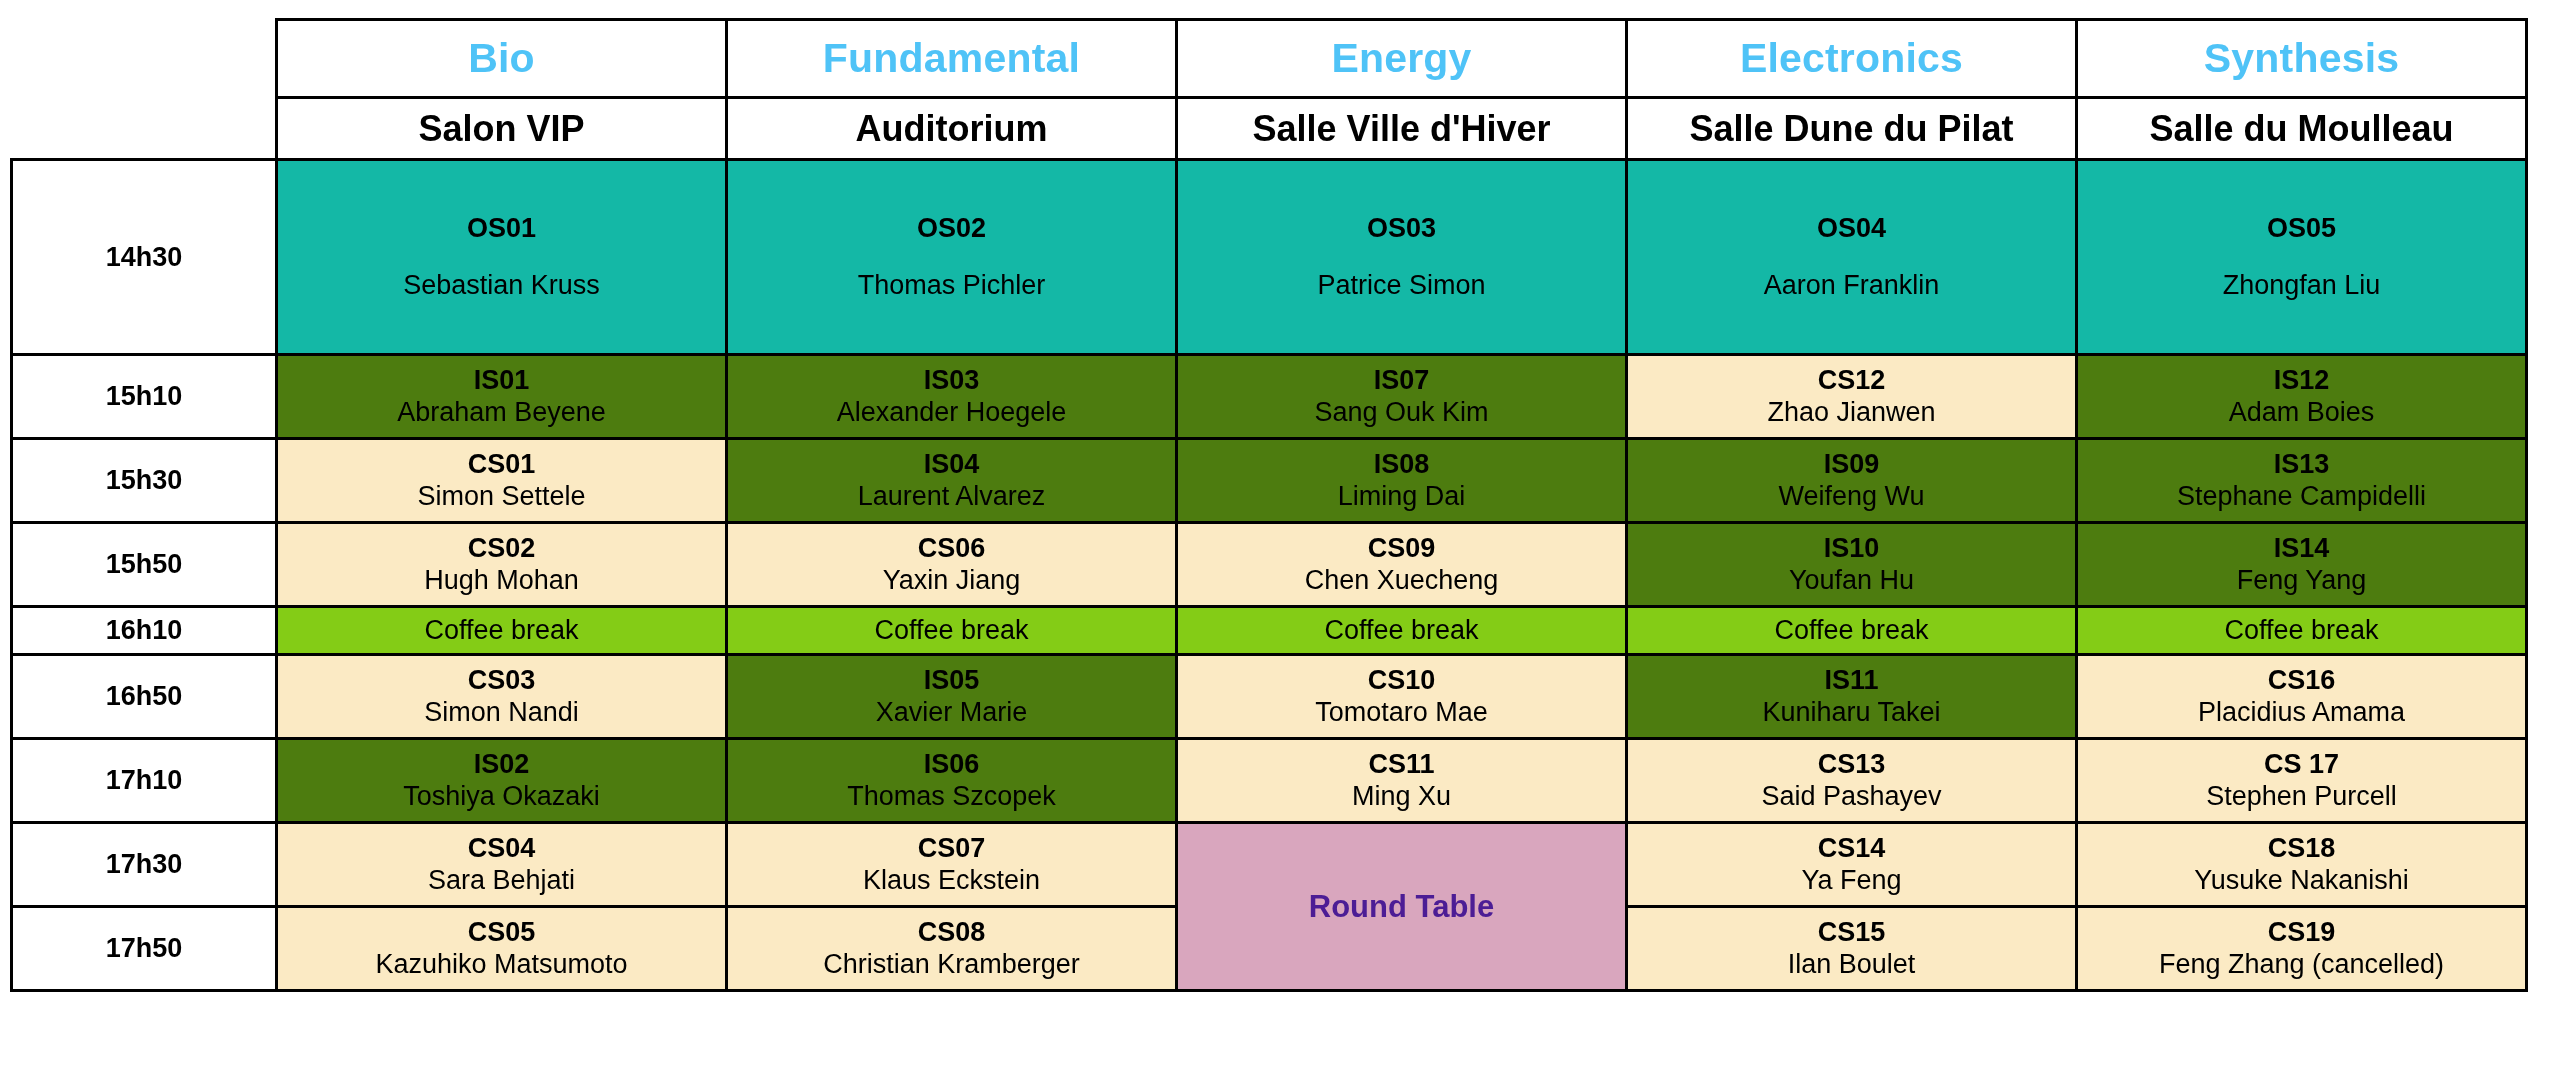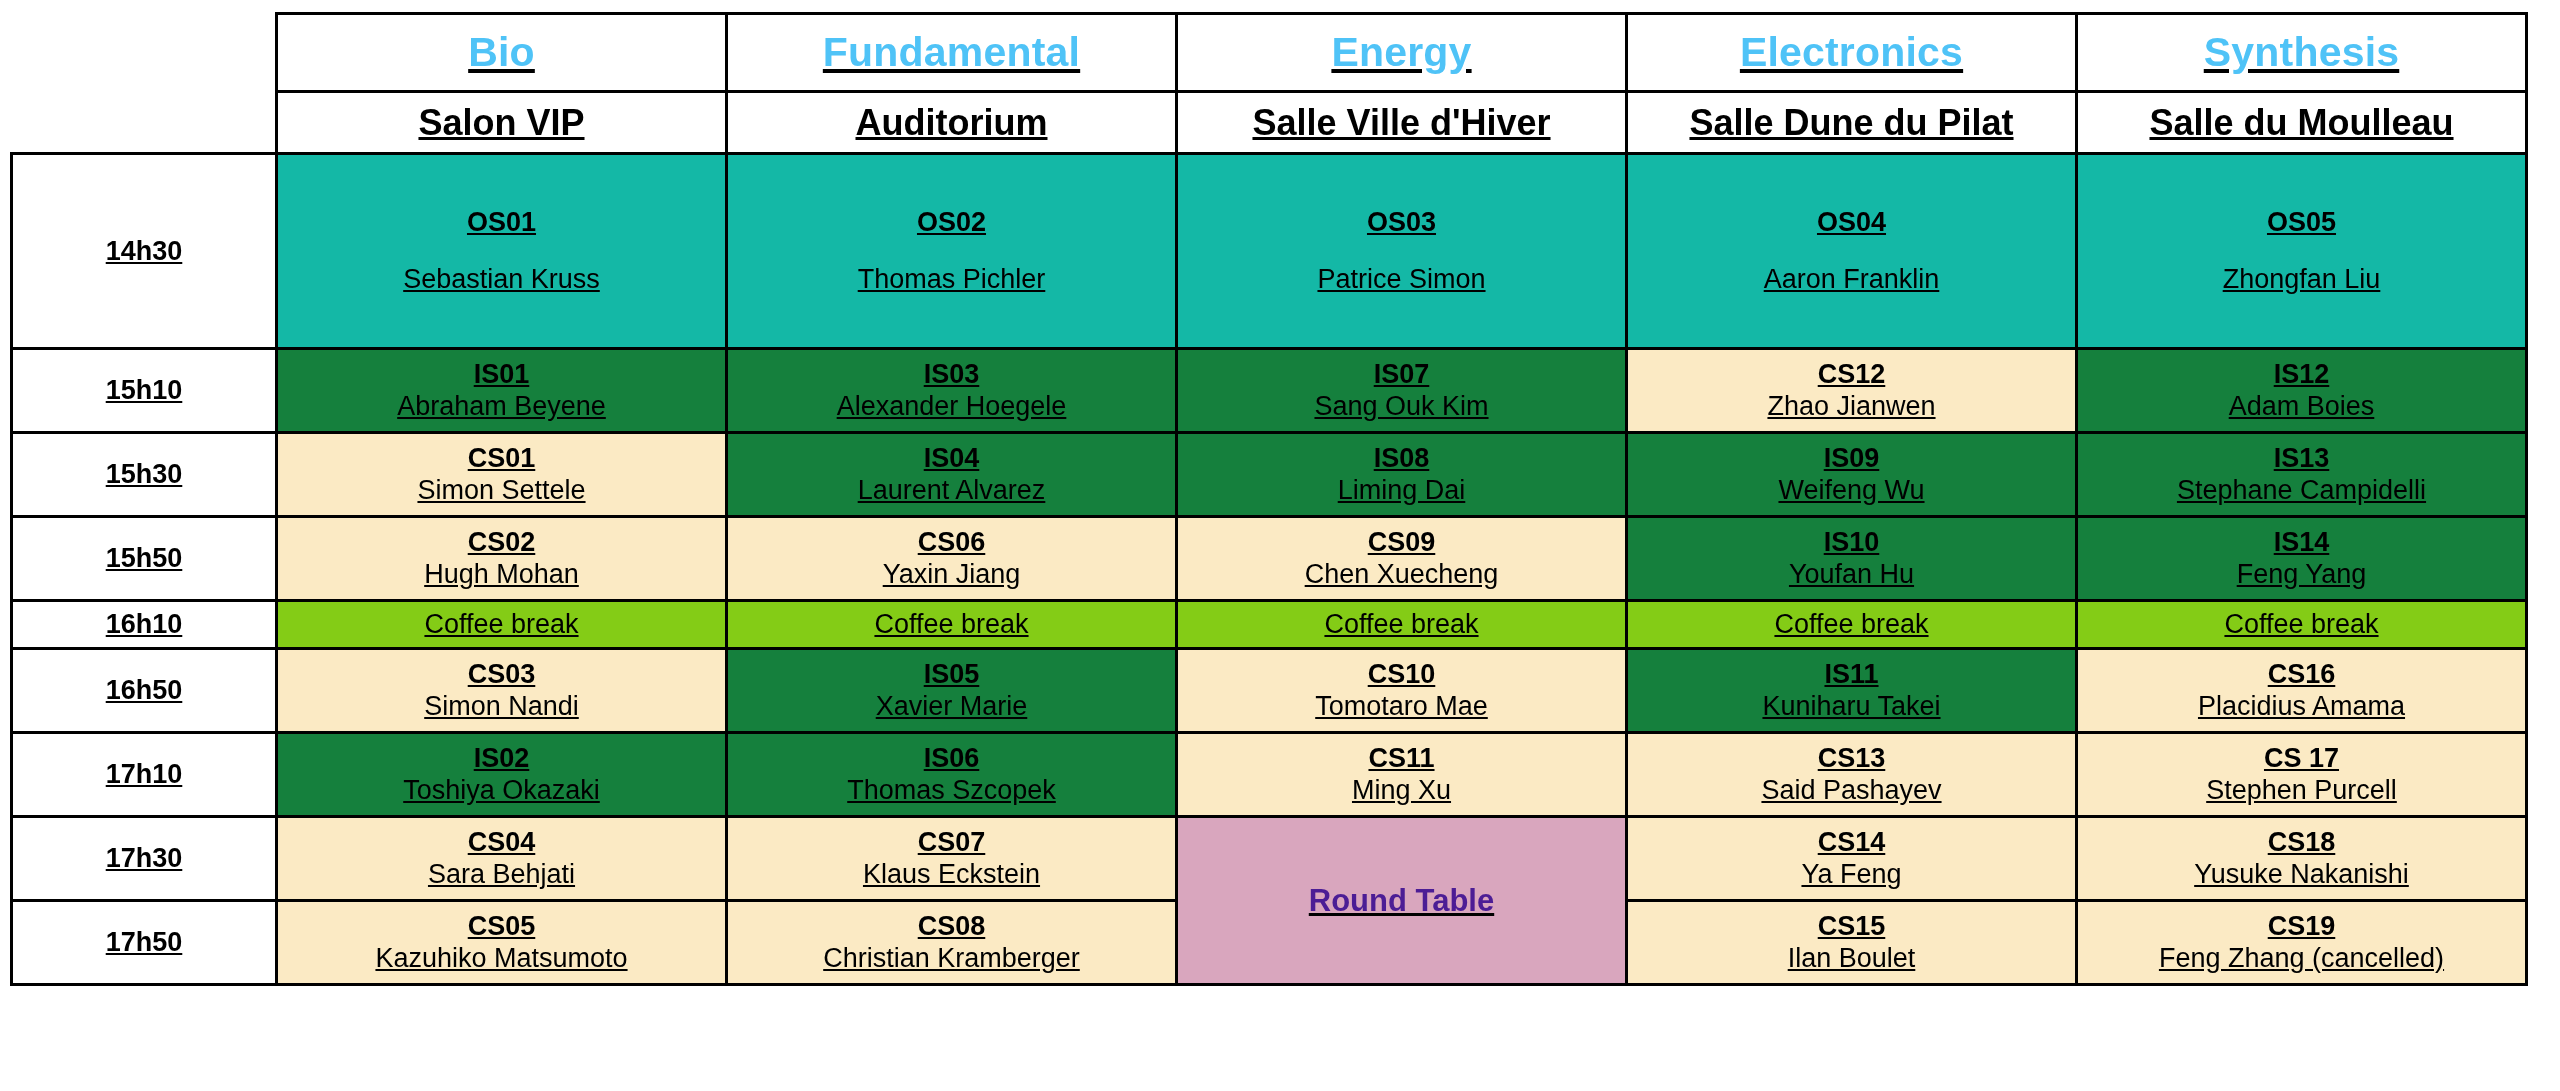--- a/index.html
+++ b/index.html
@@ -16,22 +16,21 @@
   .sheet {
     position: relative;
     width: 2560px;
     height: 1091px;
     box-sizing: border-box;
   }
   table.schedule {
     border-collapse: collapse;
     table-layout: fixed;
     margin-left: 10px;
-    margin-top: 12px;
-    text-decoration: underline;
+    margin-top: 18px;
   }
   table.schedule td, table.schedule th {
     border: 3px solid #000000;
     padding: 0;
     vertical-align: middle;
     text-align: center;
     box-sizing: border-box;
   }
   
   col.time-col  { width: 265px; }
@@ -82,21 +81,21 @@
     font-weight: normal;
     color: #000000;
     line-height: 1.15;
   }
   .cell .spacer {
     height: 26px;
   }
 
   
   .fill-blue   { background: #14b8a6; }
-  .fill-green  { background: #15803d; }
+  .fill-green  { background: #4d7c0f; }
   .fill-cream  { background: #FBEAC4; }
   .fill-pink   { background: #D9A6BE; }
   .fill-white  { background: #ffffff; }
 
   
   .row-os   { height: 195px; }
   .row-std  { height: 84px; }
   .row-break{ height: 48px; }
 
   .break-cell {

